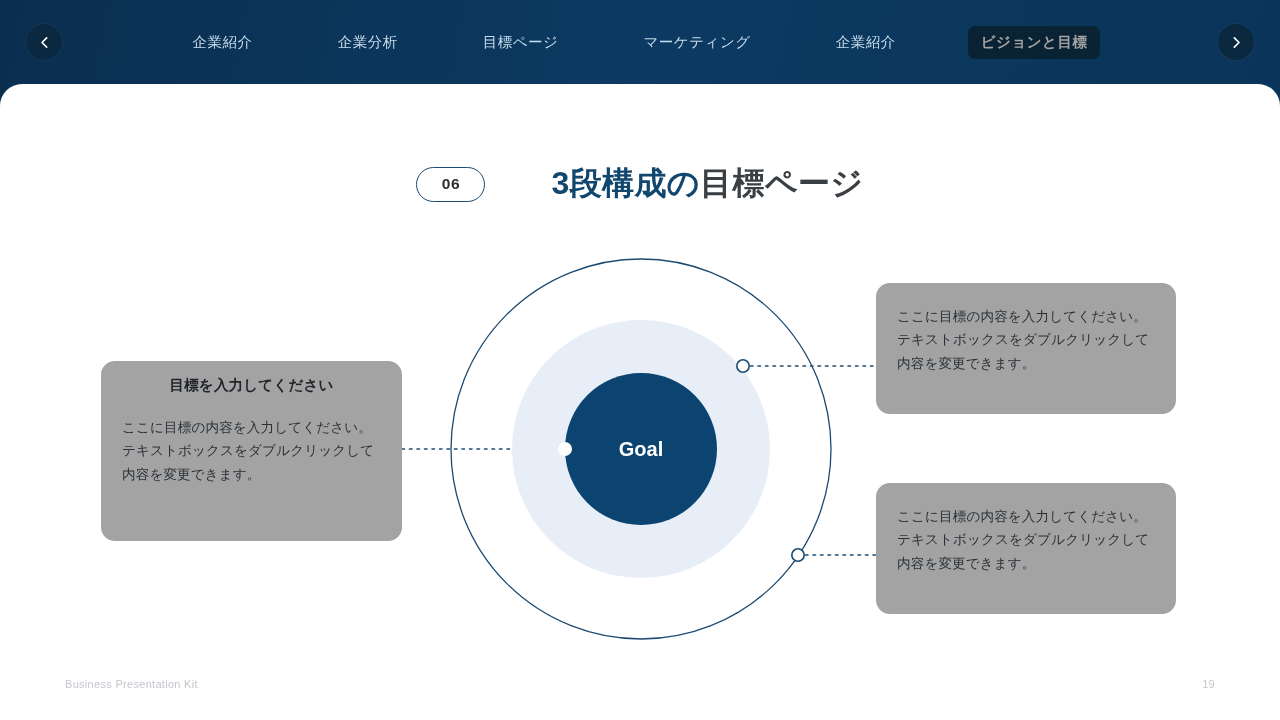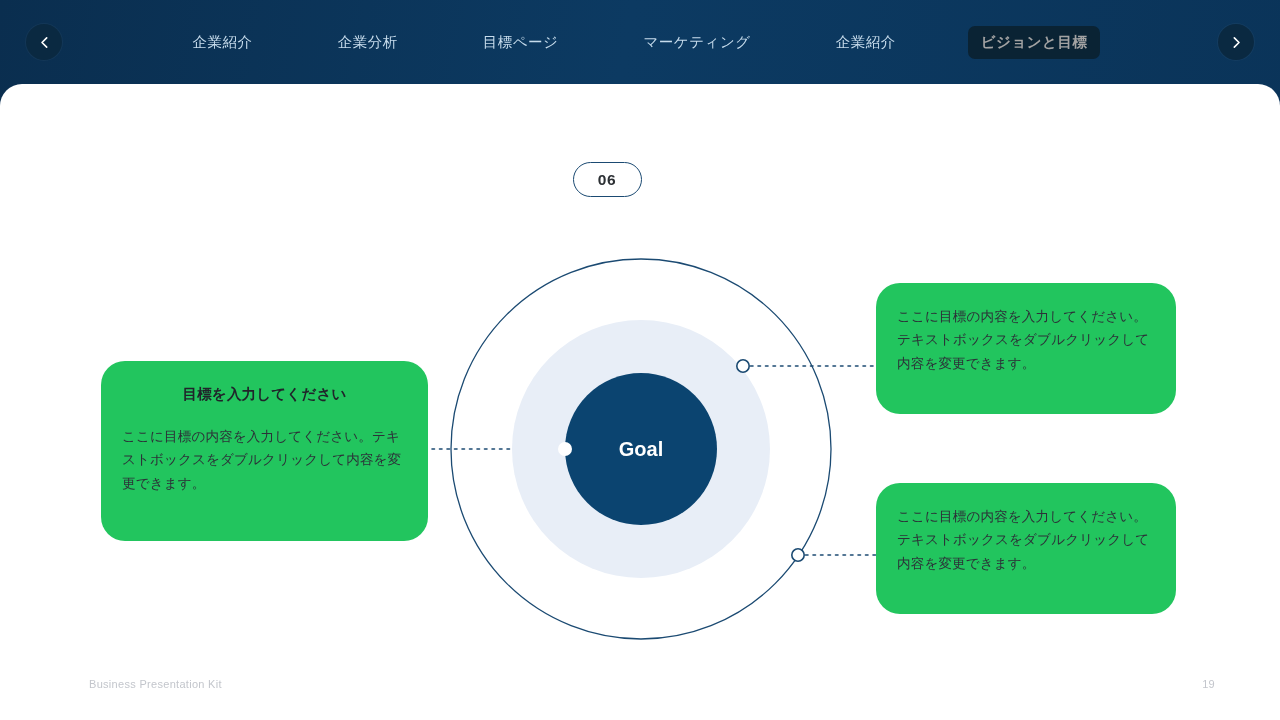--- a/index.html
+++ b/index.html
@@ -93,28 +93,28 @@
   
   .diagram {
     position:absolute; left:0; top:0;
     width:1280px; height:636px;
     pointer-events:none;
   }
 
   
   .card {
     position:absolute;
-    background:#22c55e;
-    border-radius:24px;
+    background:#a3a3a3;
+    border-radius:14px;
     padding:22px 21px;
   }
   .card.left {
     left:101px; top:277px;
-    width:327px; height:180px;
-    padding-top:24px;
+    width:301px; height:180px;
+    padding-top:15px;
   }
   .card.r1 { left:876px; top:199px;  width:300px; height:131px; }
   .card.r2 { left:876px; top:399px;  width:300px; height:131px; }
 
   .card-title {
     text-align:center;
     font-size:14.5px; font-weight:bold; color:#20242a;
     margin-bottom:21px;
     letter-spacing:0.2px;
   }
@@ -122,21 +122,21 @@
     font-size:13.6px;
     line-height:1.72;
     color:#2c3238;
     letter-spacing:0.1px;
   }
   .card.left .card-body { text-align:left; }
 
   
   .footer-left {
     position:absolute; left:65px; top:594px;
-    font-size:11px; color:#c3c6cc; letter-spacing:0.3px;margin-left:24px;
+    font-size:11px; color:#c3c6cc; letter-spacing:0.3px;
   }
   .footer-right {
     position:absolute; right:65px; top:594px;
     font-size:11px; color:#c3c6cc; letter-spacing:0.3px;
   }
 </style>
 </head>
 <body>
 
 <div class="slide">
@@ -162,20 +162,23 @@
       <svg viewBox="0 0 24 24" fill="none">
         <path d="M8.5 4.5 L16 12 L8.5 19.5" stroke="#ffffff" stroke-width="2.6" stroke-linecap="round" stroke-linejoin="round"></path>
       </svg>
     </div>
   </div>
 
   <div class="canvas">
 
     <div class="title-row">
       <div class="num-badge">06</div>
+      <div class="title-text">
+        <span class="t-accent">3段構成の</span><span class="t-dark">目標ページ</span>
+      </div>
     </div>
 
     <svg class="diagram" viewBox="0 0 1280 636">
 
       <line x1="402" y1="365" x2="565" y2="365" stroke="#1b4a72" stroke-width="1.6" stroke-dasharray="2.5 5" stroke-linecap="round"></line>
       <line x1="743" y1="282" x2="876" y2="282" stroke="#1b4a72" stroke-width="1.6" stroke-dasharray="2.5 5" stroke-linecap="round"></line>
       <line x1="798" y1="471" x2="876" y2="471" stroke="#1b4a72" stroke-width="1.6" stroke-dasharray="2.5 5" stroke-linecap="round"></line>
 
       <circle cx="641" cy="365" r="190" fill="none" stroke="#1b4a72" stroke-width="1.3"></circle>
 

